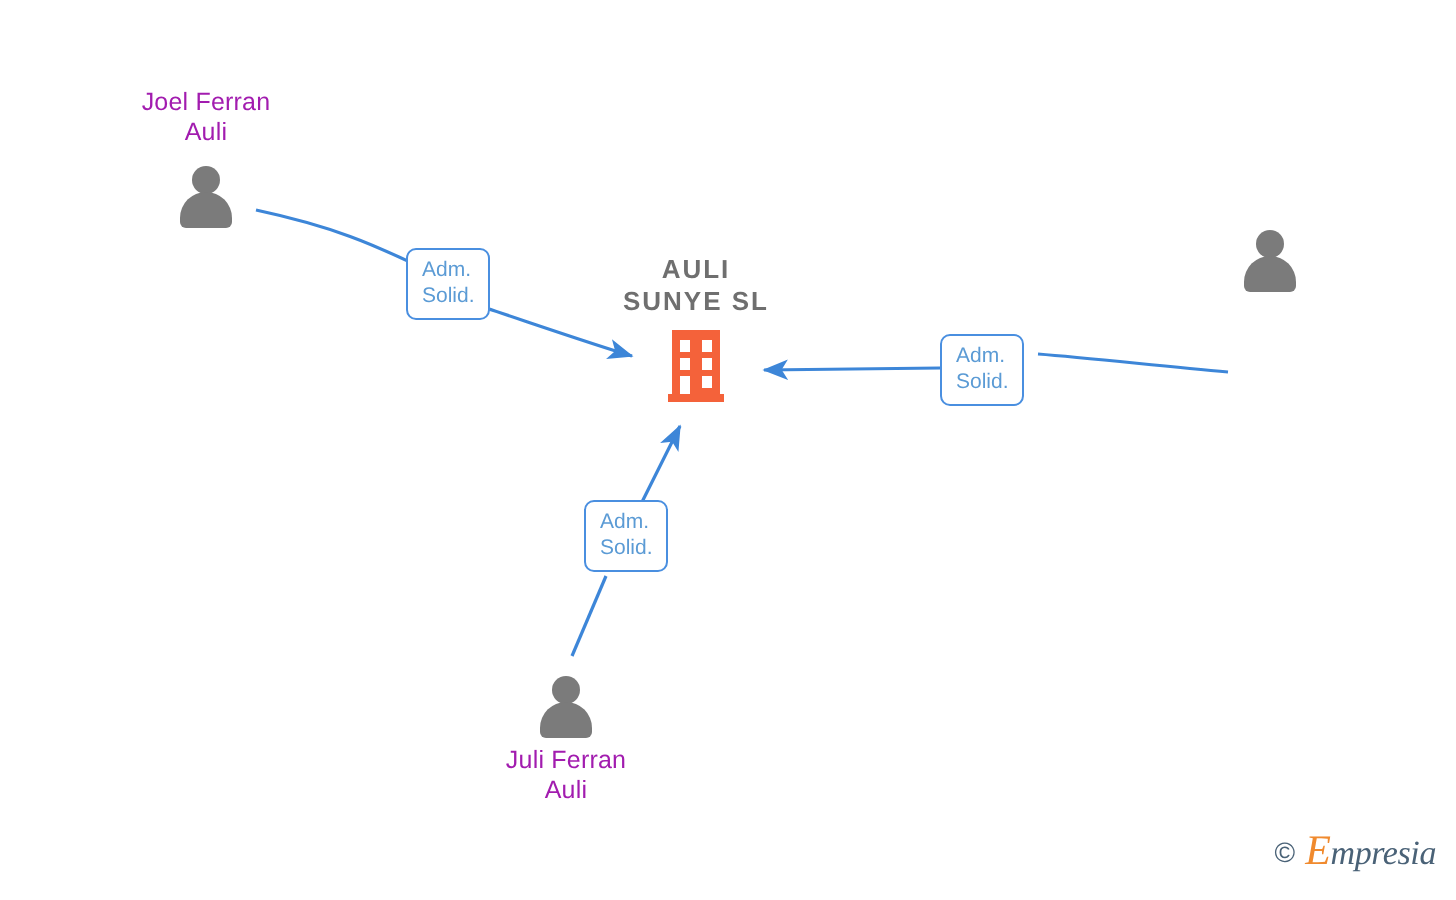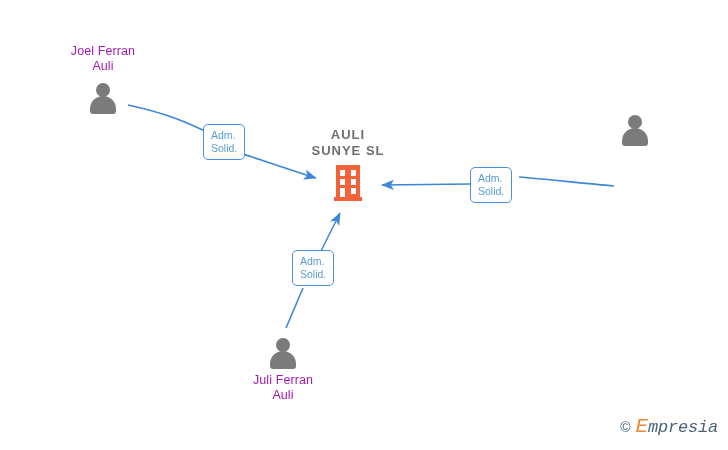--- a/index.html
+++ b/index.html
@@ -140,21 +140,21 @@
     bottom: 12px;
     display: flex;
     align-items: center;
     gap: 5px;
   }
   #watermark .copy {
     font-size: 14px;
     color: #4a6277;
   }
   #watermark .brand {
-    font-family: Liberation Mono, monospace;
+    font-family: Liberation Serif, serif;
     font-style: italic;
     font-size: 17px;
     color: #4a6277;
     letter-spacing: -0.2px;
   }
   #watermark .brand .cap {
     color: #f08a2e;
     font-size: 21px;
   }
 </style>

